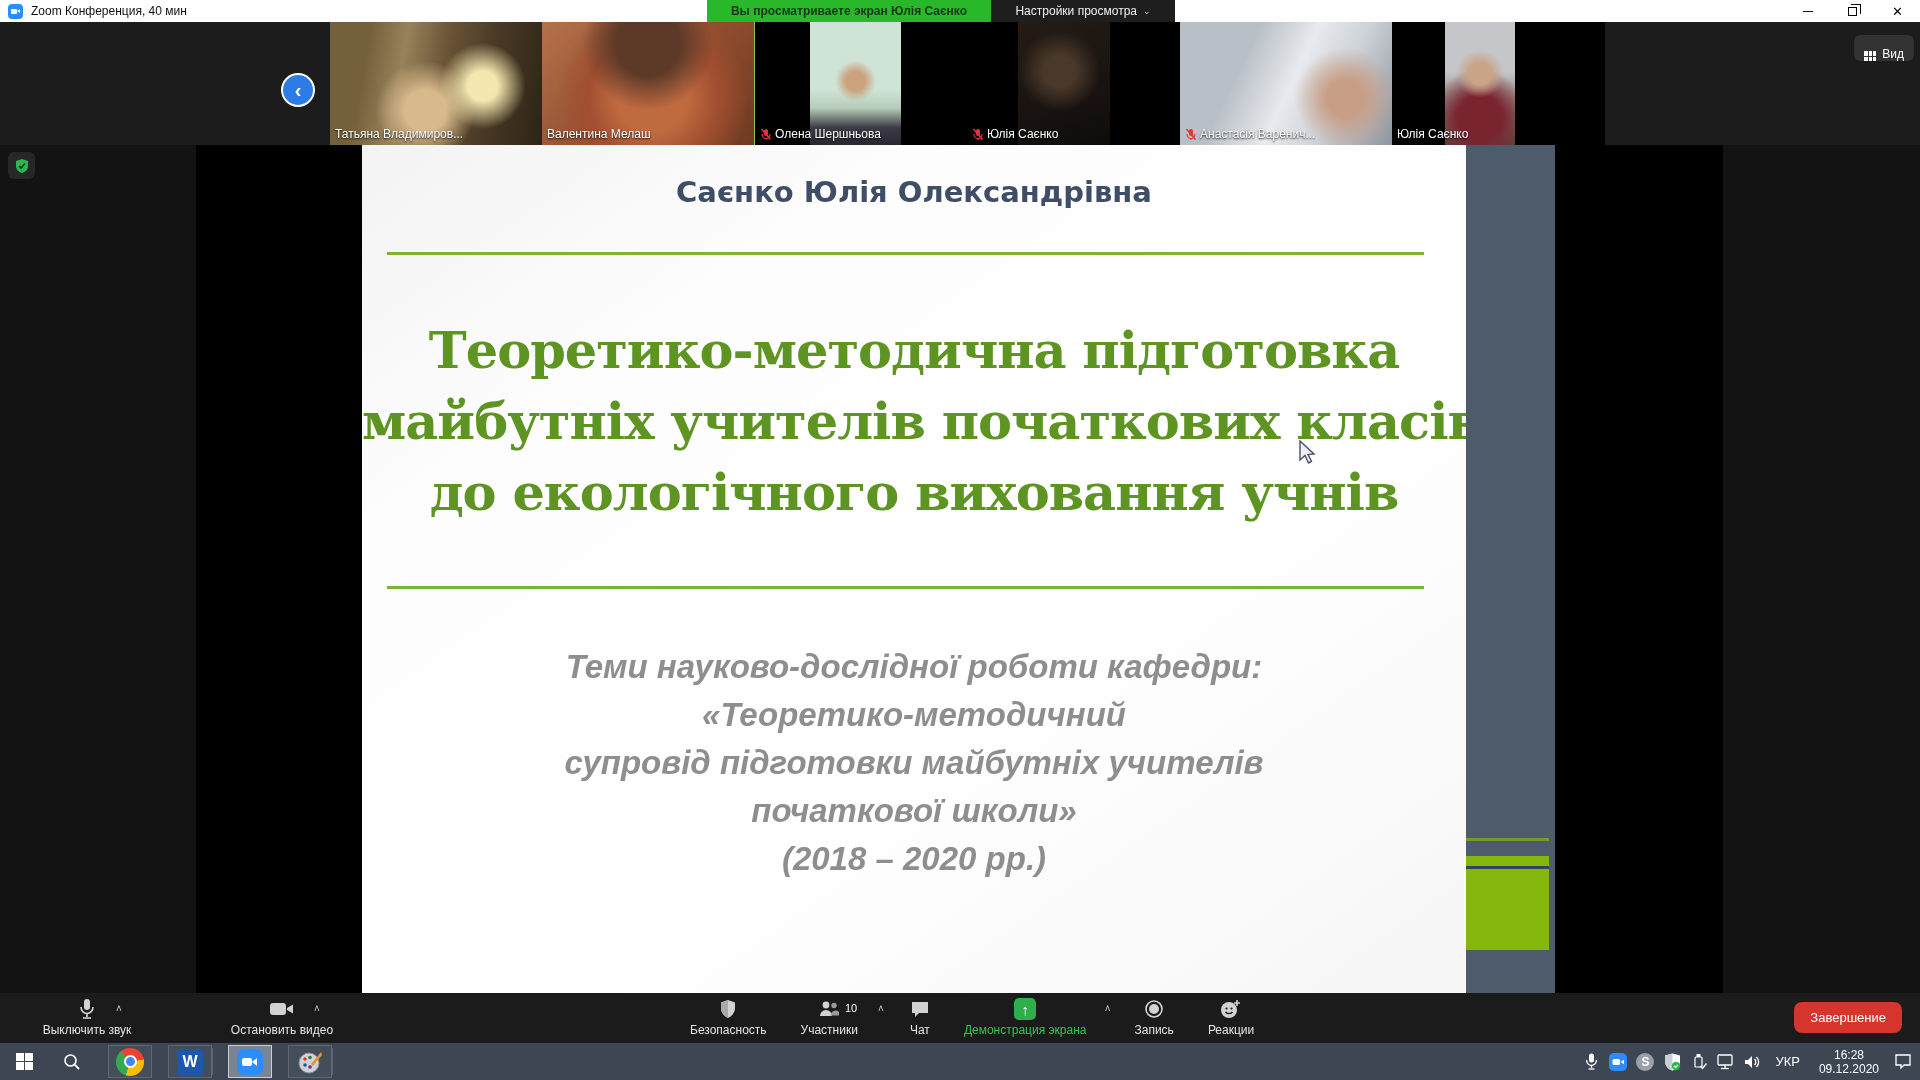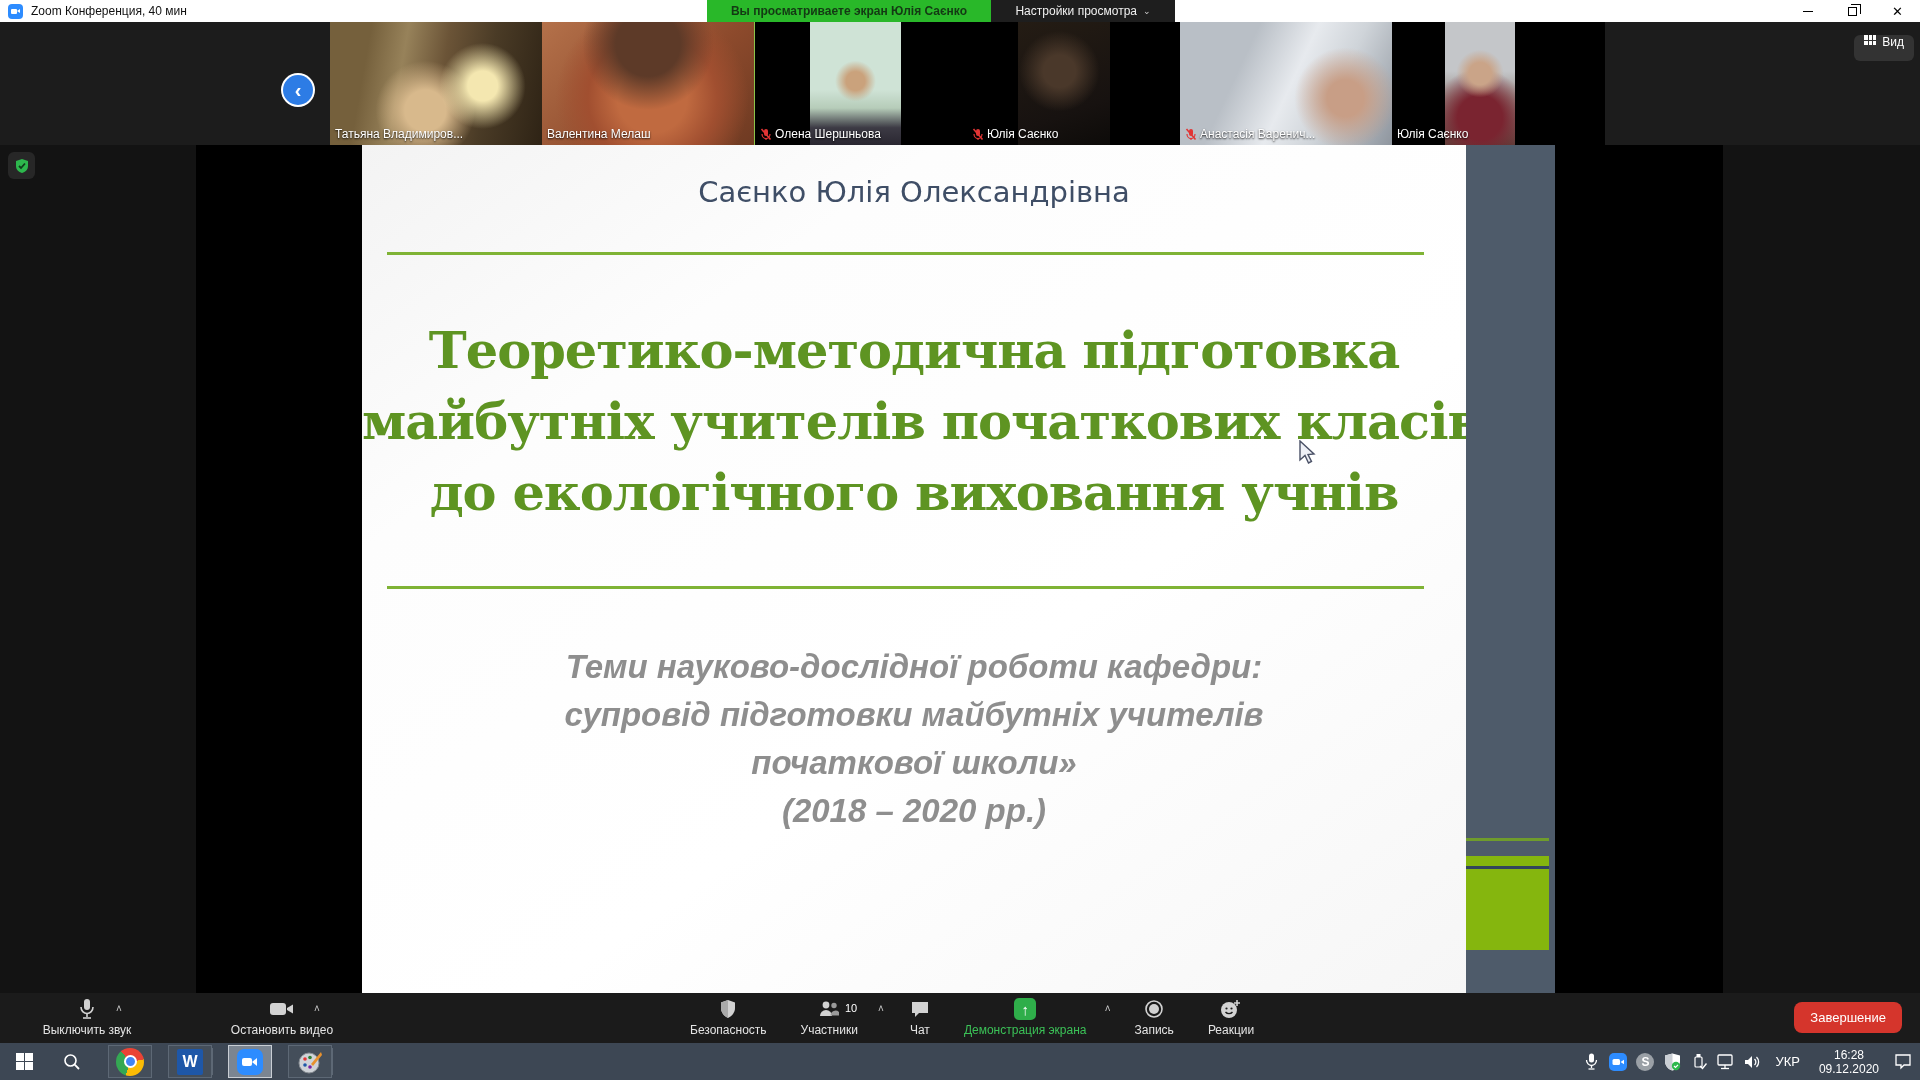--- a/index.html
+++ b/index.html
@@ -53,38 +53,38 @@
         radial-gradient(circle at 45% 40%, #4a382a 0 18%, rgba(74,56,42,0) 45%),
         linear-gradient(160deg, #241c14, #171210 70%, #0d0b09); }
   .v5 { left:0; width:212px; background:
         radial-gradient(circle at 78% 62%, #c89e86 0 10%, rgba(200,158,134,0) 28%),
         linear-gradient(115deg, #b9bfc6 0 30%, #e7eaee 52%, #cfd4d9 70%, #8e959e); }
   .v6 { left:53px; width:70px; background:
         radial-gradient(circle at 50% 42%, #caa488 0 14%, rgba(202,164,136,0) 30%),
         radial-gradient(circle at 50% 78%, #7a2430 0 22%, rgba(122,36,48,0) 48%),
         linear-gradient(180deg, #c4c6c9 0 40%, #9a8f8a 62%, #5a4038); }
   .view-btn { position:absolute; right:6px; top:13px; height:26px; padding:0 10px; border-radius:6px;
-              background:#333; color:#fff; font-size:12px; display:flex; align-items:flex-start; gap:6px; }
+              background:#333; color:#fff; font-size:12px; display:flex; align-items:flex-end; gap:6px; }
   .grid-ico { width:12px; height:10px; display:grid; grid-template-columns:1fr 1fr 1fr; grid-template-rows:1fr 1fr; gap:1px; }
   .grid-ico i { background:#fff; }
 
   
   .main { position:absolute; left:0; top:145px; width:1920px; height:848px; background:#131313; }
   .shared { position:absolute; left:196px; top:0; width:1527px; height:848px; background:#000; }
   .shield-badge { position:absolute; left:8px; top:7px; width:27px; height:27px; border-radius:6px; background:#272727;
                   display:flex; align-items:center; justify-content:center; }
   .slide { position:absolute; left:166px; top:0; width:1104px; height:848px;
            background:linear-gradient(145deg, #f3f3f3 0%, #fdfdfd 25%, #ffffff 60%, #f6f6f6 100%); }
   .design-strip { position:absolute; left:1270px; top:0; width:89px; height:848px; background:#4e5b6a; }
   .ds-line1 { position:absolute; left:0; top:693px; width:83px; height:3px; background:#6f9c2c; }
   .ds-rect { position:absolute; left:0; top:711px; width:83px; height:94px; background:#85b60e; }
   .ds-line2 { position:absolute; left:0; top:10px; width:83px; height:3px; background:#32455c; }
 
   .slide-author { position:absolute; left:0; top:30px; width:100%; text-align:center;
-                  font-family:"DejaVu Sans", sans-serif; font-weight:normal; font-size:29px; color:#3f4e66; }
+                  font-family:"DejaVu Sans", sans-serif; font-weight:bold; font-size:29px; color:#3f4e66; }
   .hr-green { position:absolute; left:25px; width:1037px; height:3px; background:#7fb335; }
   .hr1 { top:107px; } .hr2 { top:441px; }
   .slide-title { position:absolute; left:0; top:170px; width:100%; text-align:center;
                  font-family:"DejaVu Serif", serif; font-weight:bold; font-size:51px; line-height:71px;
                  color:#5e9422; letter-spacing:-1px; white-space:nowrap; }
   .slide-sub { position:absolute; left:0; top:498px; width:100%; text-align:center;
                font-style:italic; font-weight:bold; font-size:33px; line-height:48px; color:#8e8e8e; }
 
   .cursor { position:absolute; left:936px; top:295px; }
 
@@ -244,20 +244,21 @@
         <div class="slide-author">Саєнко Юлія Олександрівна</div>
         <div class="hr-green hr1"></div>
         <div class="slide-title">
           <div>Теоретико-методична підготовка</div>
           <div>майбутніх учителів початкових класів</div>
           <div>до екологічного виховання учнів</div>
         </div>
         <div class="hr-green hr2"></div>
         <div class="slide-sub">
           <div>Теми науково-дослідної роботи кафедри:</div>
+          <div>«Теоретико-методичний</div>
           <div>супровід підготовки майбутніх учителів</div>
           <div>початкової школи»</div>
           <div>(2018 – 2020 рр.)</div>
         </div>
         <div class="cursor">
           <svg width="22" height="26" viewBox="0 0 22 26">
               <path d="M2 1 L2 20 L7 15.5 L10.5 23 L13.5 21.5 L10 14.5 L16 14 Z" fill="#eef0f6" stroke="#4a5166" stroke-width="1.4"></path>
             </svg>
         </div>
       </div>

